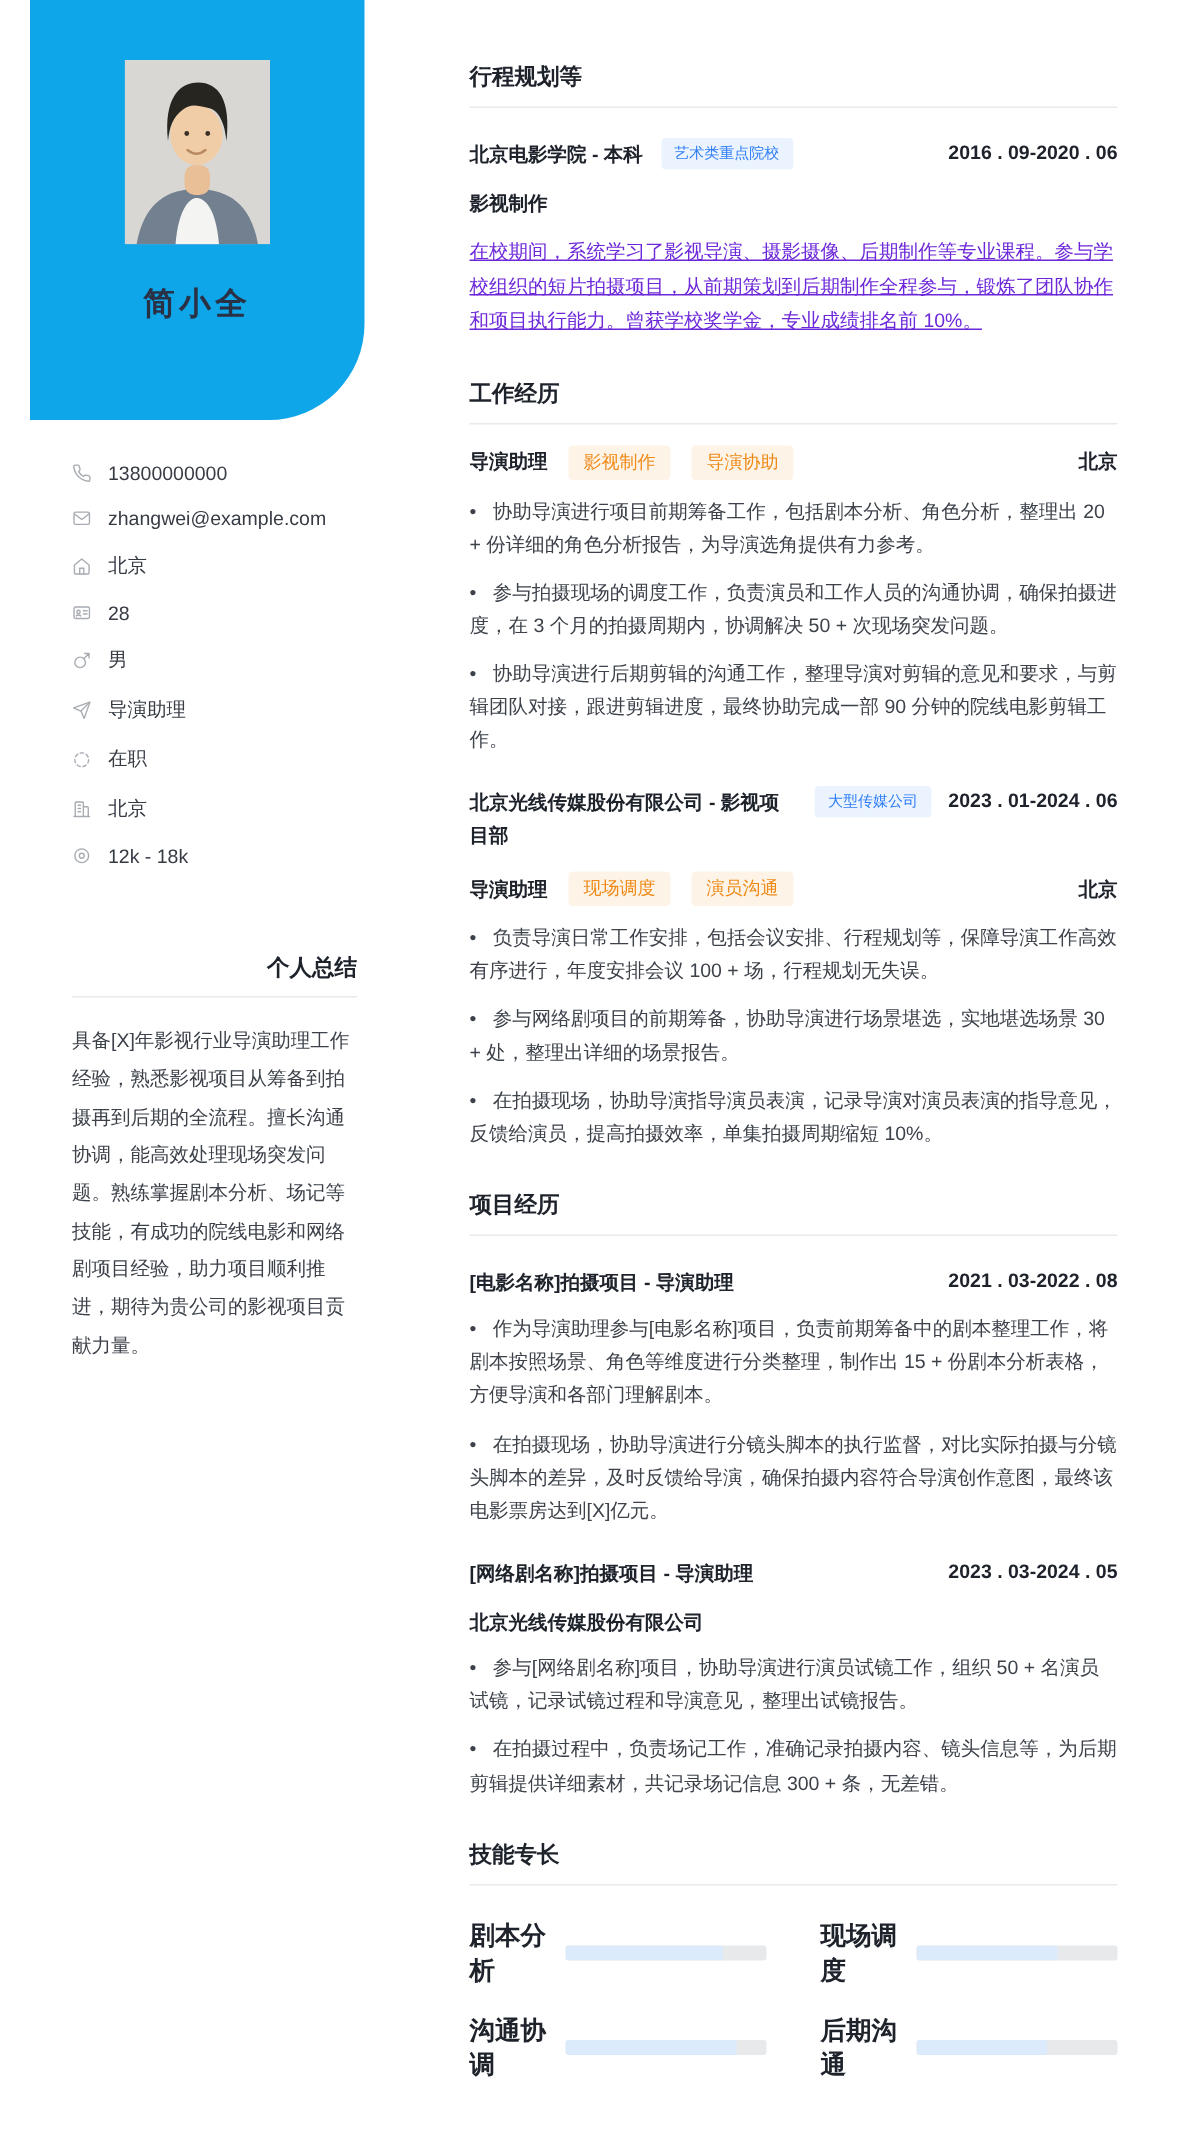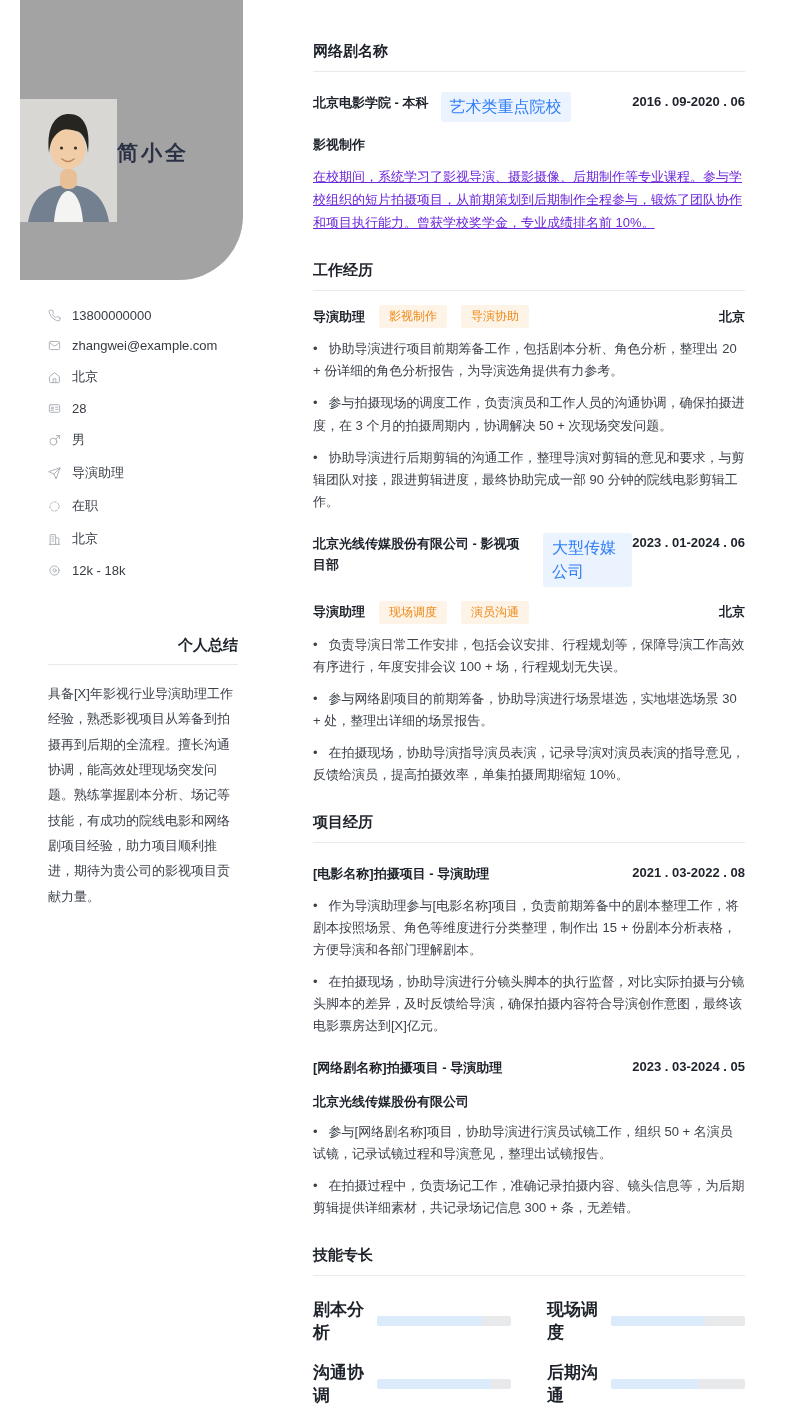--- a/index.html
+++ b/index.html
@@ -8,22 +8,22 @@
     width:794px; height:1424px; overflow:hidden;
     font-family:"Liberation Sans","DejaVu Sans",sans-serif;
     color:#1d222b;
   }
   .page { display:flex; width:794px; height:1424px; }
 
   
   .sidebar { flex:0 0 293px; width:293px; }
   .profile-card {
     margin-left:20px; width:223px; height:280px;
-    background:#a3a3a3; border-radius:0 0 64px 0;
-    display:flex; flex-direction:row; align-items:center;
+    background:#0ea5e9; border-radius:0 0 64px 0;
+    display:flex; flex-direction:column; align-items:center;
   }
   .photo { margin-top:40px; width:97px; height:123px; overflow:hidden; }
   .photo svg { display:block; }
   .name { margin-top:25px; font-size:21px; font-weight:700; color:#2b3144; letter-spacing:3px; }
 
   .contact-list { list-style:none; margin:28px 0 0 48px; }
   .contact-item { display:flex; align-items:center; gap:11px; margin-bottom:15px; font-size:13px; color:#363b44; }
   .cicon { width:13px; height:13px; display:inline-flex; flex:0 0 13px; }
   .cicon svg { width:13px; height:13px; stroke:#a7abb2; fill:none; stroke-width:1.7; stroke-linecap:round; stroke-linejoin:round; }
 
@@ -33,21 +33,21 @@
 
   
   .main { flex:1; padding:42px 49px 0 20px; }
   .section { margin-top:27px; }
   .section:first-child { margin-top:0; }
   .section-title { font-size:15px; font-weight:700; color:#1d222b; padding-bottom:10px; border-bottom:1px solid #e8e9ec; }
 
   .entry-head { display:flex; align-items:flex-start; margin-top:20px; }
   .entry-title { font-size:13px; font-weight:700; color:#1d222b; line-height:1.65; }
   .entry-title.fixed { flex:0 0 218px; width:218px; }
-  .tag { display:inline-block; font-size:16px; line-height:1.5; padding:3px 9px; border-radius:3px; margin-left:12px;font-family:Liberation Serif, serif; }
+  .tag { display:inline-block; font-size:10px; line-height:1.5; padding:3px 9px; border-radius:3px; margin-left:12px;font-family:Liberation Serif, serif; }
   .tag-blue { background:#eaf3fe; color:#2f7df7; }
   .tag-blue.narrow { max-width:92px; }
   .date { margin-left:auto; font-size:13px; font-weight:700; color:#1d222b; white-space:nowrap; padding-top:2px; }
 
   .role-row { display:flex; align-items:center; margin-top:14px; }
   .role { font-size:13px; font-weight:700; color:#1d222b; }
   .tag-orange { background:#fdf3e7; color:#ef8a18; font-size:12px; padding:3px 10px; border-radius:3px; margin-left:14px; }
   .location { margin-left:auto; font-size:13px; font-weight:700; color:#1d222b; }
 
   .subtitle { margin-top:14px; font-size:13px; font-weight:700; color:#1d222b; }
@@ -174,21 +174,21 @@
 
     <div class="summary">
       <h3 class="side-title">个人总结</h3>
       <p class="summary-text">具备[X]年影视行业导演助理工作经验，熟悉影视项目从筹备到拍摄再到后期的全流程。擅长沟通协调，能高效处理现场突发问题。熟练掌握剧本分析、场记等技能，有成功的院线电影和网络剧项目经验，助力项目顺利推进，期待为贵公司的影视项目贡献力量。</p>
     </div>
   </aside>
 
   <main class="main">
 
     <section class="section">
-      <h2 class="section-title">网络剧名称</h2>
+      <h2 class="section-title">行程规划等</h2>
       <div>
         <div class="entry-head">
           <span class="entry-title">北京电影学院 - 本科</span>
           <span class="tag tag-blue">艺术类重点院校</span>
           <span class="date">2016 . 09-2020 . 06</span>
         </div>
         <div class="subtitle">影视制作</div>
         <p class="desc">在校期间，系统学习了影视导演、摄影摄像、后期制作等专业课程。参与学校组织的短片拍摄项目，从前期策划到后期制作全程参与，锻炼了团队协作和项目执行能力。曾获学校奖学金，专业成绩排名前 10%。</p>
       </div>
     </section>

